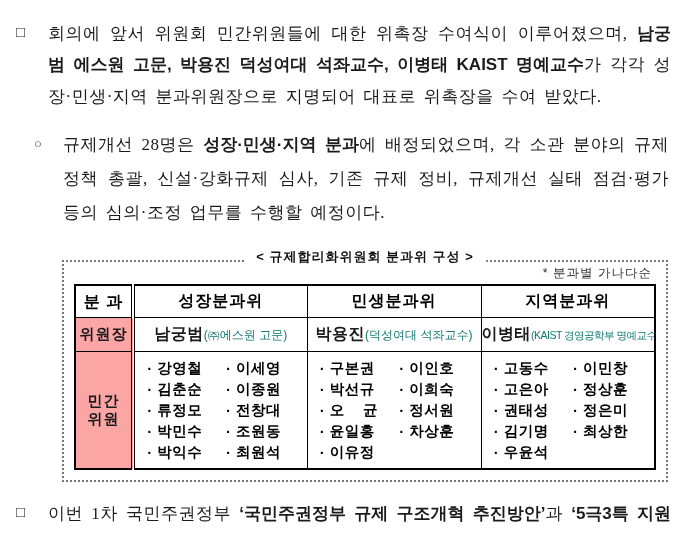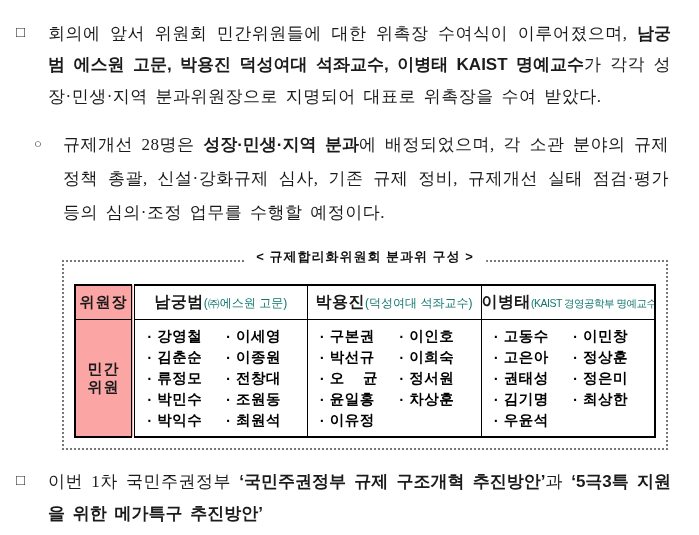--- a/index.html
+++ b/index.html
@@ -130,29 +130,36 @@
   <div class="para p1">
     <span class="bullet">□</span><span>회의에 앞서 위원회 민간위원들에 대한 위촉장 수여식이 이루어졌으며, </span><span class="b">남궁범 에스원 고문, 박용진 덕성여대 석좌교수, 이병태 KAIST 명예교수</span><span>가 각각 성장·민생·지역 분과위원장으로 지명되어 대표로 위촉장을 수여 받았다.</span>
   </div>
 
   <div class="para p2">
     <span class="bullet">○</span><span>규제개선 28명은 </span><span class="b">성장·민생·지역 분과</span><span>에 배정되었으며, 각 소관 분야의 규제정책 총괄, 신설·강화규제 심사, 기존 규제 정비, 규제개선 실태 점검·평가 등의 심의·조정 업무를 수행할 예정이다.</span>
   </div>
 
   <div class="tbox">
     <div class="tbox-title">&lt; 규제합리화위원회 분과위 구성 &gt;</div>
+    <div class="tbox-note">* 분과별 가나다순</div>
 
     <table class="itable">
       <colgroup>
         <col class="c0">
           <col>
           <col>
           <col>
       </colgroup>
       <tbody>
+          <tr>
+        <th class="hdr lbl">분 과</th>
+        <th class="hdr">성장분과위</th>
+        <th class="hdr">민생분과위</th>
+        <th class="hdr">지역분과위</th>
+      </tr>
       <tr>
         <td class="lbl">위원장</td>
         <td class="chair"><span class="chair-name">남궁범</span><span class="chair-affil">(㈜에스원 고문)</span></td>
         <td class="chair"><span class="chair-name">박용진</span><span class="chair-affil">(덕성여대 석좌교수)</span></td>
         <td class="chair"><span class="chair-name">이병태</span><span class="chair-affil small">(KAIST 경영공학부 명예교수)</span></td>
       </tr>
       <tr>
         <td class="lbl">민간
 위원</td>
         <td class="mcell">

